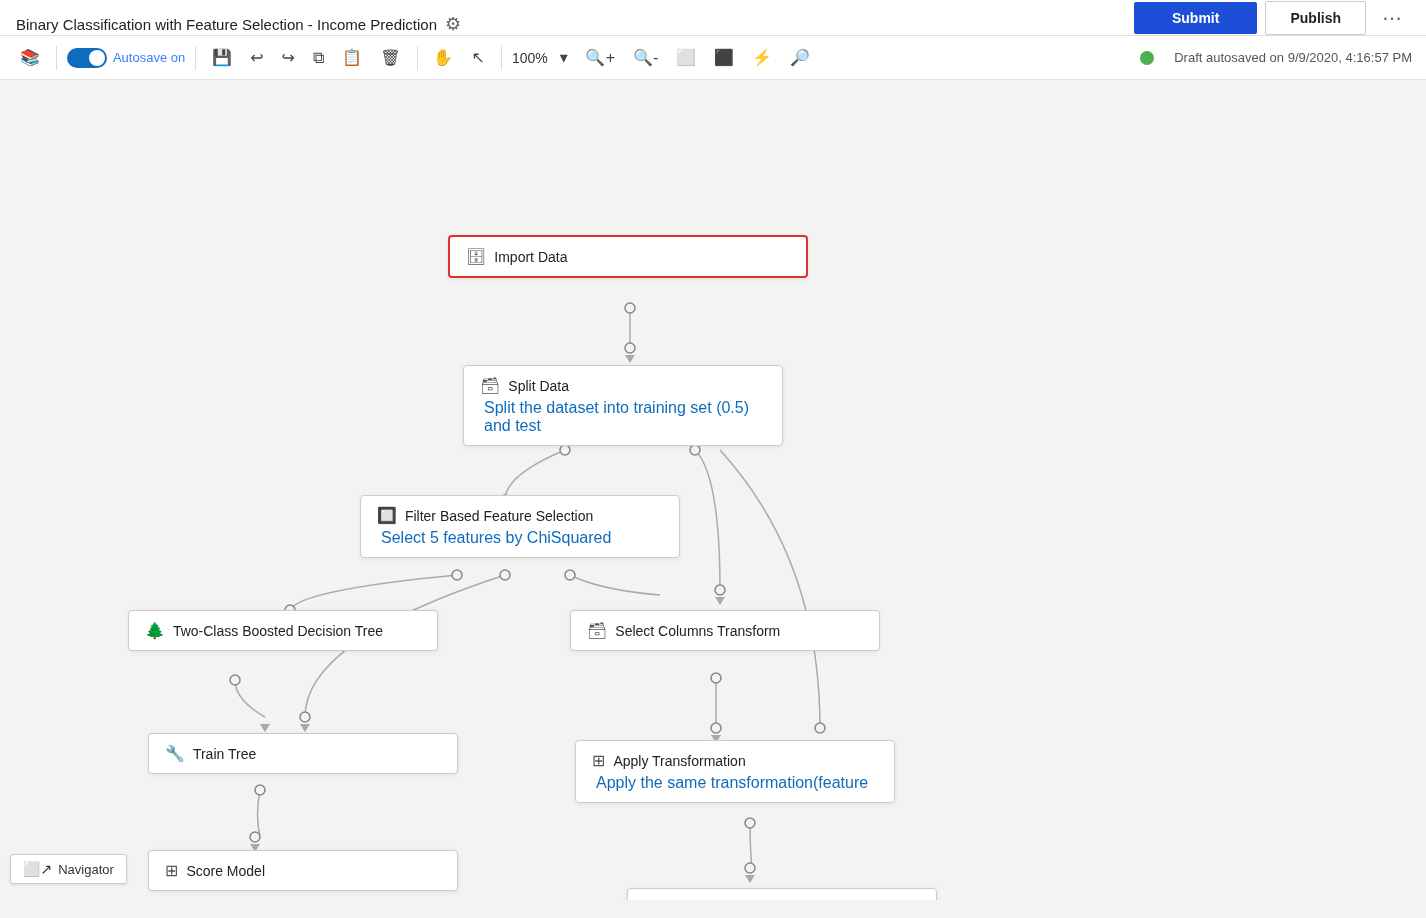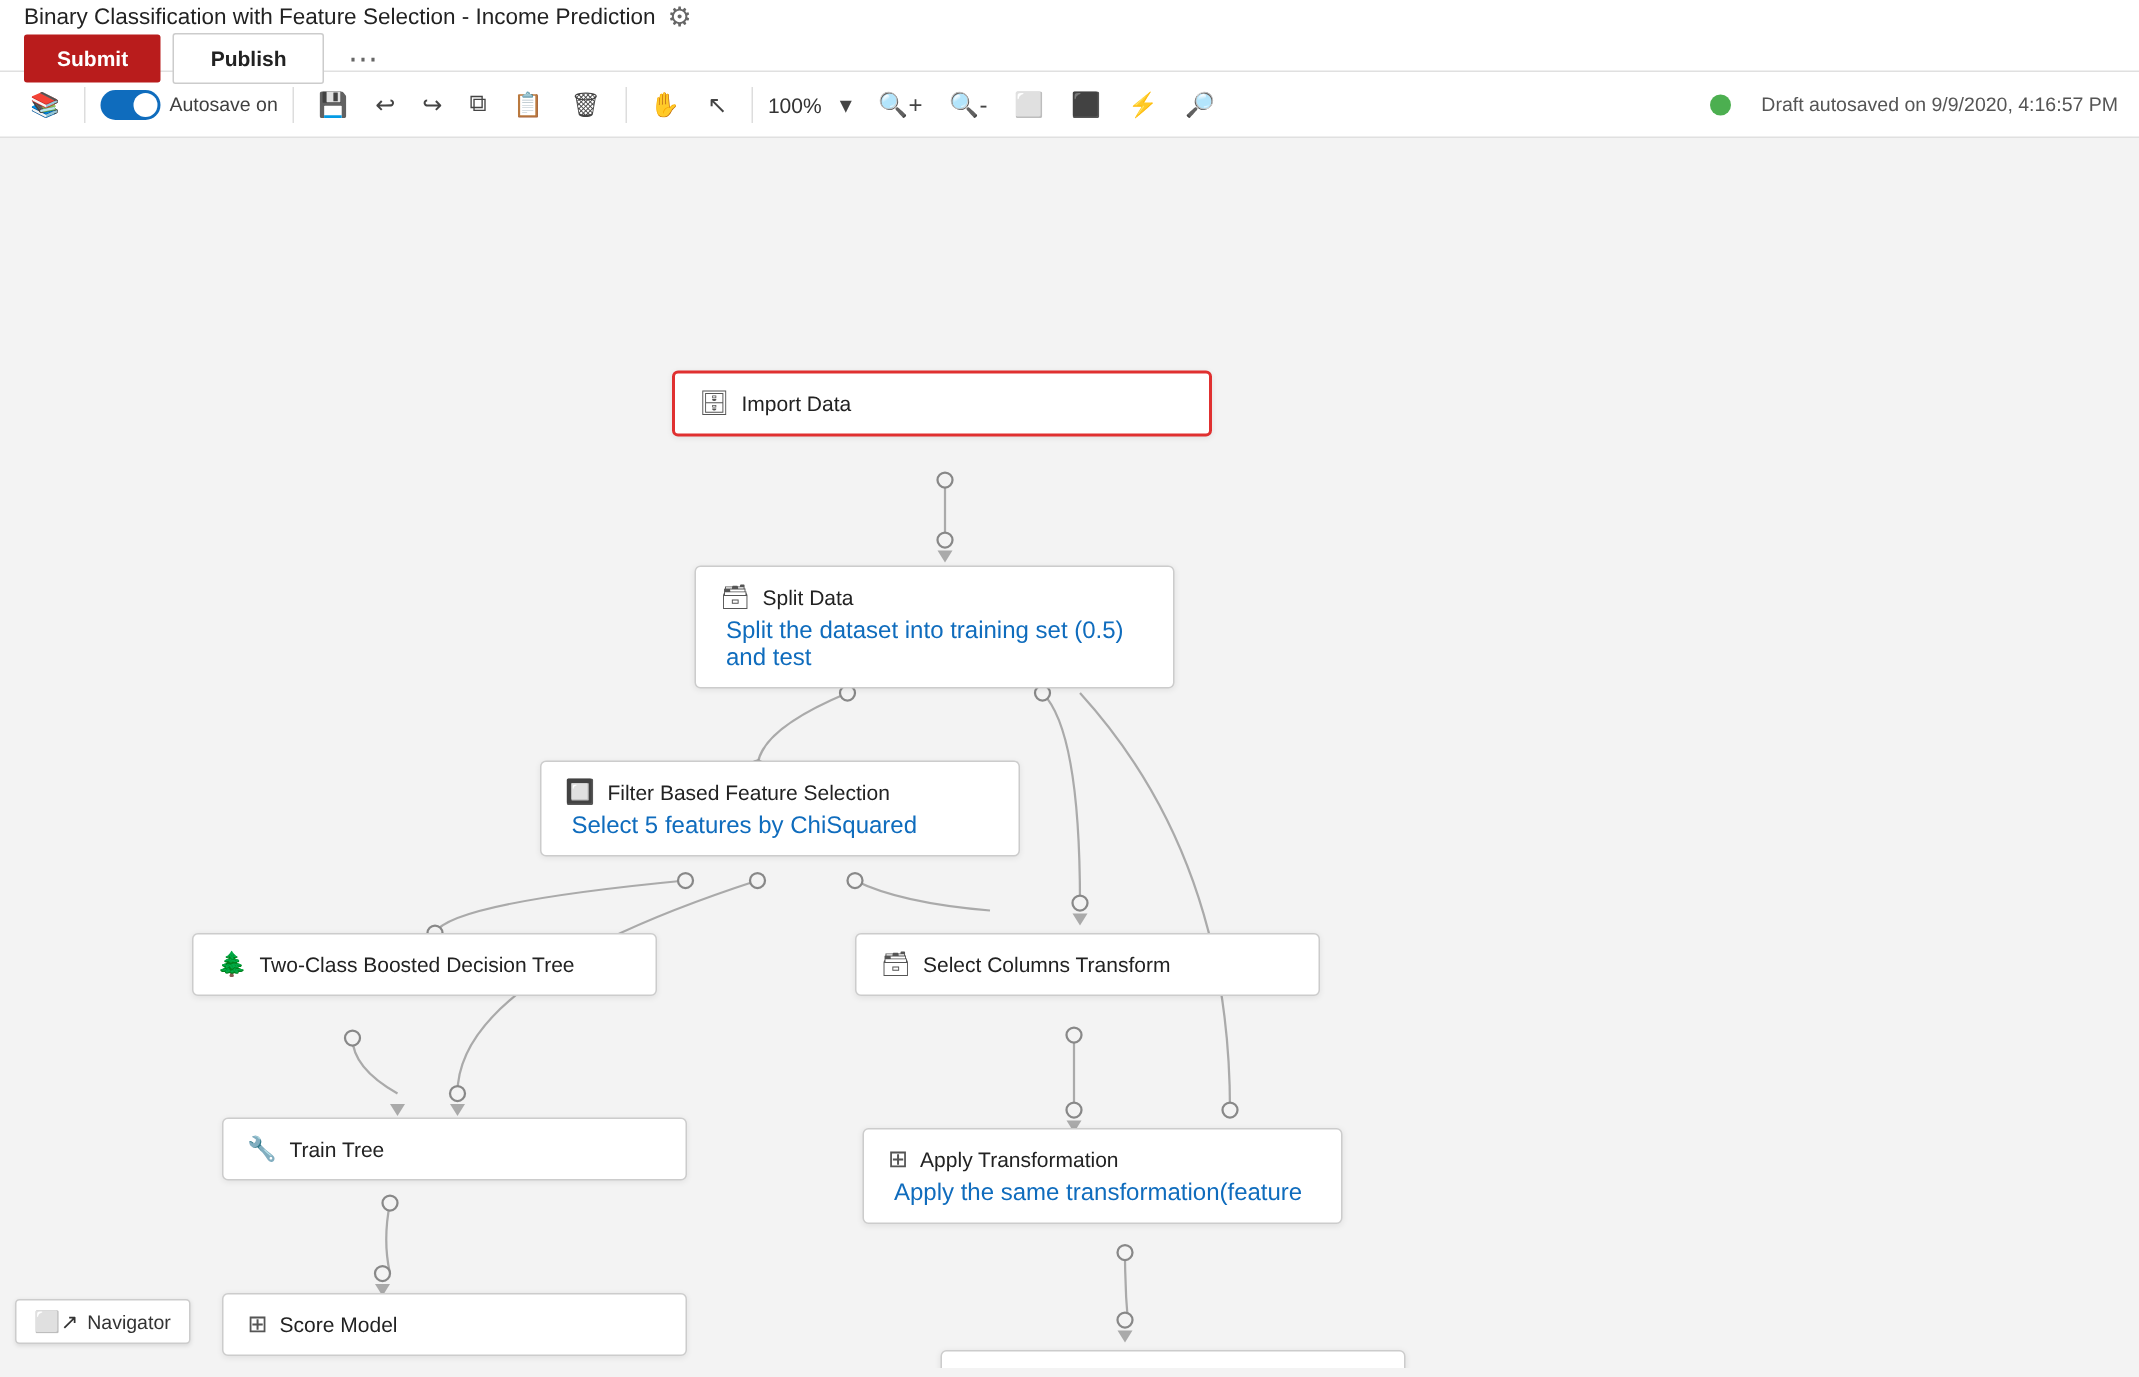--- a/index.html
+++ b/index.html
@@ -1,50 +1,49 @@
 <!DOCTYPE html>
 <html><head>
   <meta charset="utf-8">
   <style>
     * { box-sizing: border-box; margin: 0; padding: 0; }
     body { font-family: 'Segoe UI', Arial, sans-serif; background: #f3f3f3; width: 1426px; height: 918px; overflow: hidden; }
 
     
     #header {
-      display: flex; align-items: flex-start; justify-content: space-between;
-      background: #fff; height: 48px; padding: 0 16px;
+      display: flex; align-items: flex-end; justify-content: space-between;
+      background: #fff; height: 36px; padding: 0 16px;
       border-bottom: 1px solid #e0e0e0;
-      flex-direction: column;
     }
     #header-left { display: flex; align-items: center; gap: 8px; }
     #header-title { font-size: 15px; font-weight: 400; color: #222; }
     #header-gear { font-size: 18px; color: #666; cursor: pointer; }
     #header-right { display: flex; align-items: center; gap: 8px; }
     .btn-submit {
-      background: #b91c1c; color: #fff; border: none; padding: 8px 22px;
+      background: #1d4ed8; color: #fff; border: none; padding: 8px 38px;
       font-size: 14px; border-radius: 2px; cursor: pointer; font-weight: 600;
     }
     .btn-publish {
       background: #fff; color: #222; border: 1.5px solid #ccc; padding: 8px 24px;
       font-size: 14px; border-radius: 2px; cursor: pointer; font-weight: 600;
     }
     .btn-more { font-size: 20px; color: #666; cursor: pointer; background: none; border: none; padding: 4px 8px; }
 
     
     #toolbar {
       display: flex; align-items: center; gap: 6px;
       background: #fff; height: 44px; padding: 0 14px;
       border-bottom: 1px solid #e0e0e0;
     }
     .tb-divider { width: 1px; height: 24px; background: #ddd; margin: 0 4px; }
     .tb-btn { font-size: 16px; color: #444; cursor: pointer; background: none; border: none; padding: 4px 6px; }
     .toggle-container { display: flex; align-items: center; gap: 6px; }
     .toggle { width: 40px; height: 20px; background: #0f6cbd; border-radius: 10px; position: relative; cursor: pointer; }
     .toggle-knob { width: 16px; height: 16px; background: #fff; border-radius: 50%; position: absolute; top: 2px; right: 2px; }
-    .tb-label { font-size: 13px; color: #404040; }
+    .tb-label { font-size: 13px; color: #3b82f6; }
     .tb-zoom { font-size: 14px; color: #333; }
     .tb-status { margin-left: auto; display: flex; align-items: center; gap: 20px; font-size: 13px; color: #555; }
     .status-dot { width: 14px; height: 14px; background: #4caf50; border-radius: 50%; display: inline-block; }
 
     
     #canvas { position: relative; width: 1426px; height: 820px; background: #f3f3f3; overflow: hidden; }
 
     
     .node {
       position: absolute; background: #fff; border: 1px solid #ccc;

